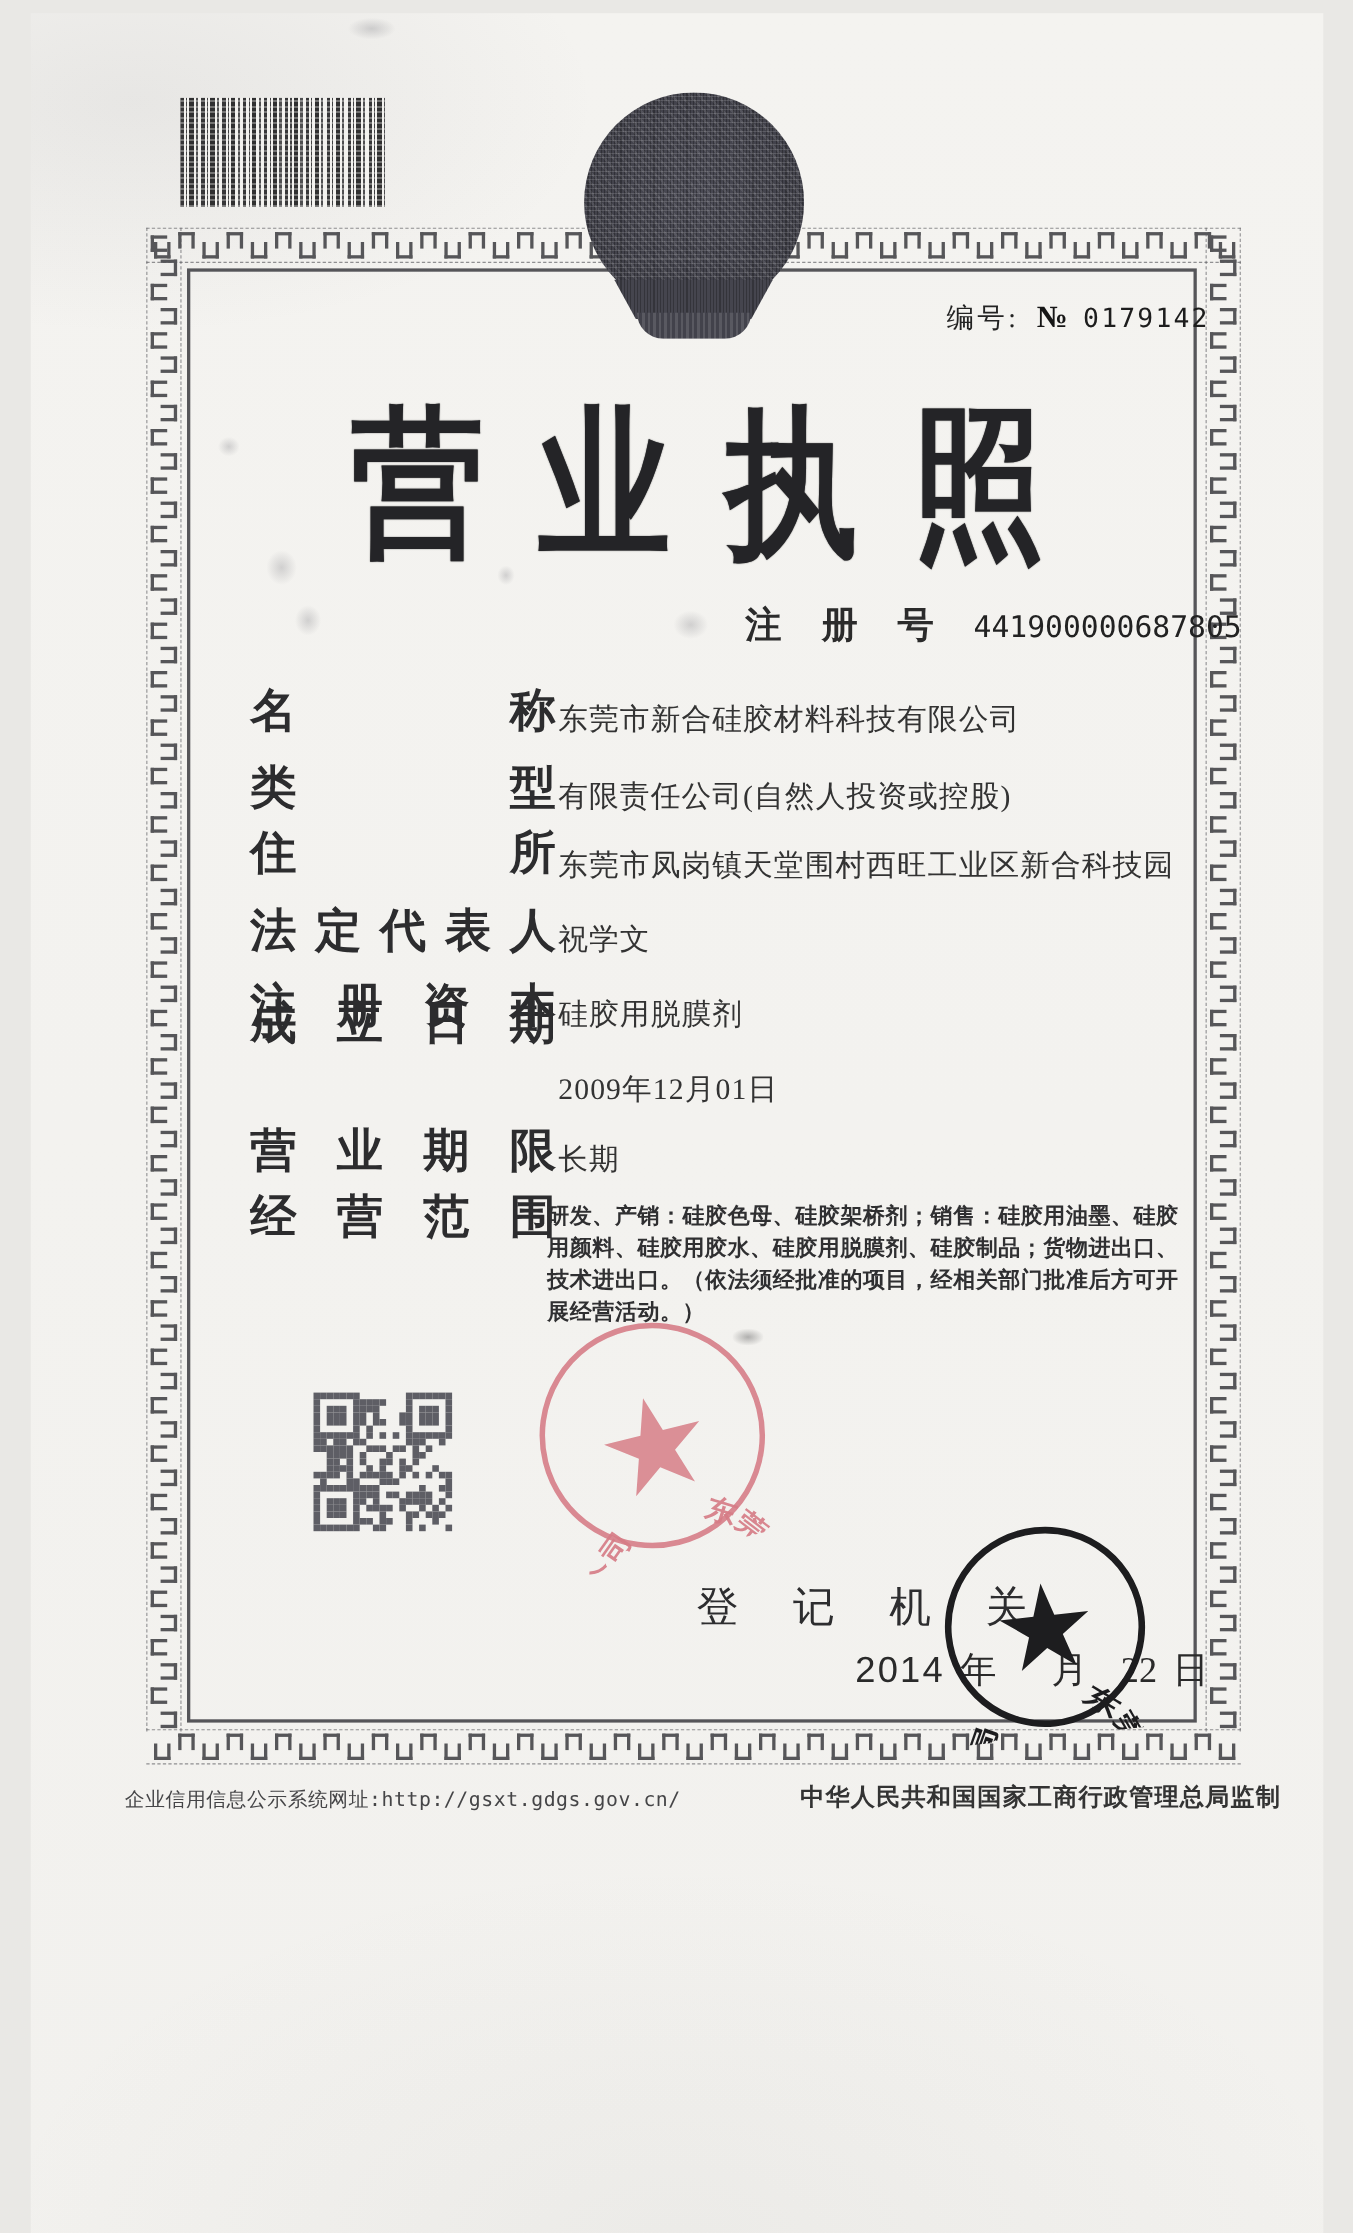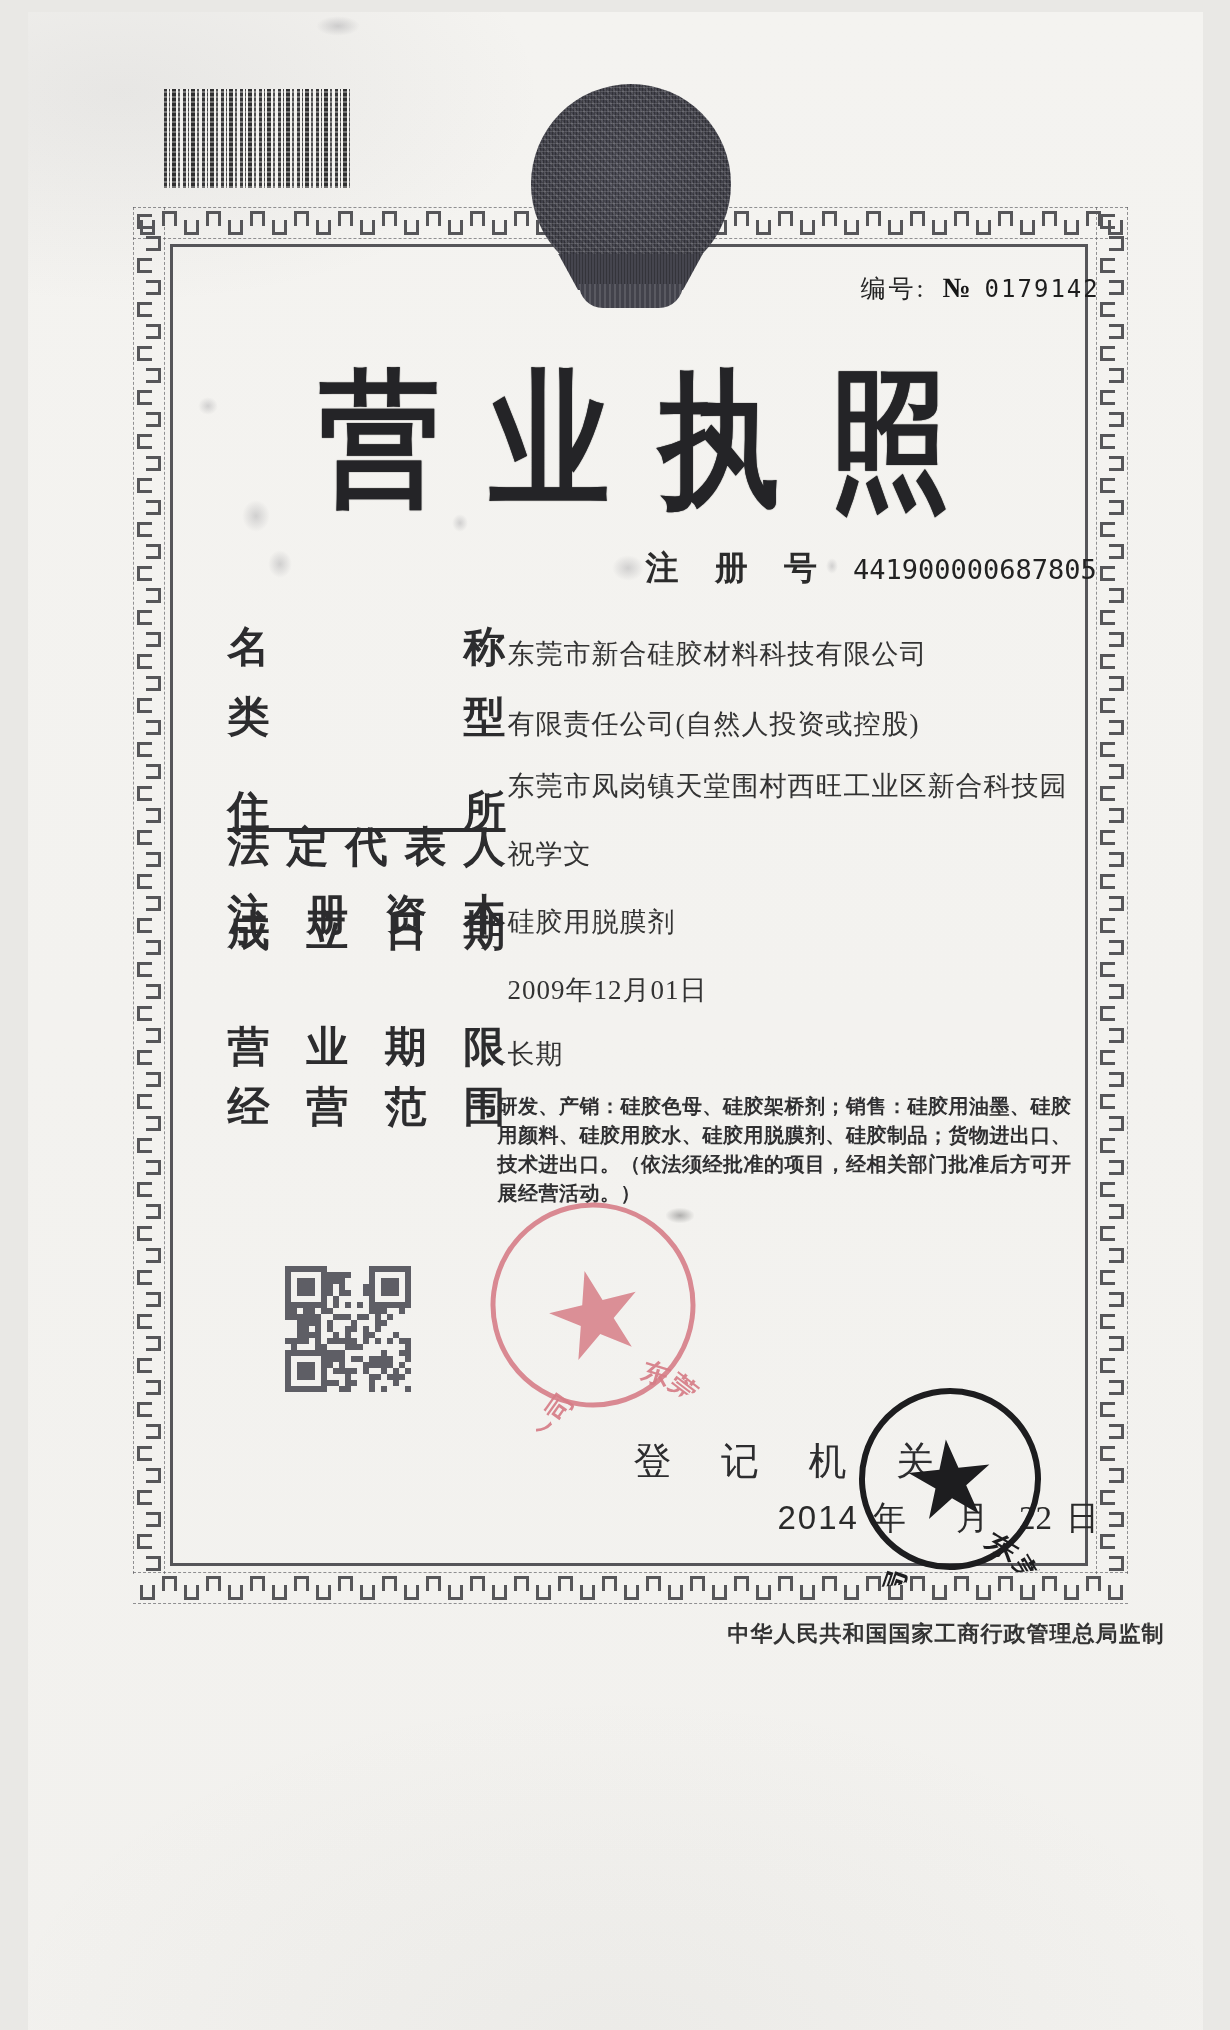--- a/index.html
+++ b/index.html
@@ -83,21 +83,21 @@
   .serial-number{font-family:"DejaVu Sans Mono",monospace;font-size:24px;letter-spacing:2px;margin-left:10px;color:#1d1d1d;}
 
   .cert-title{
     position:absolute;left:292px;top:330px;
     font-size:120px;font-weight:900;letter-spacing:50px;color:#242427;
     transform:scaleY(1.22);transform-origin:top left;
     text-shadow:0 0 1px #2a2a2a;
     white-space:nowrap;
   }
 
-  .regno-row{position:absolute;left:618px;top:534px;white-space:nowrap;}
+  .regno-row{position:absolute;left:650px;top:534px;white-space:nowrap;}
   .regno-label{font-size:33px;font-weight:600;letter-spacing:14px;color:#2b2b2b;}
   .regno-number{font-family:"DejaVu Sans Mono",monospace;font-size:27px;letter-spacing:0px;color:#222;margin-left:18px;}
 
   
   .frow{position:absolute;left:0;top:0;width:1230px;}
   .flabel{
     position:absolute;left:200px;width:278px;
     font-size:42px;font-weight:600;color:#2c2c2e;
     text-align:justify;text-align-last:justify;text-justify:inter-character;
     line-height:1.1;
@@ -396,21 +396,21 @@
 
   <div class="frow">
     <div class="flabel" style="top:612px;">名称</div>
     <div class="fvalue" style="top:624px;">东莞市新合硅胶材料科技有限公司</div>
   </div>
   <div class="frow">
     <div class="flabel" style="top:682px;">类型</div>
     <div class="fvalue" style="top:694px;">有限责任公司(自然人投资或控股)</div>
   </div>
   <div class="frow">
-    <div class="flabel" style="top:776px;text-decoration:underline;">住所</div>
+    <div class="flabel" style="top:741px;">住所</div>
     <div class="fvalue" style="top:756px;">东莞市凤岗镇天堂围村西旺工业区新合科技园</div>
   </div>
   <div class="frow">
     <div class="flabel" style="top:812px;">法定代表人</div>
     <div class="fvalue" style="top:824px;">祝学文</div>
   </div>
   <div class="frow">
     <div class="flabel" style="top:880px;">注册资本</div>
     <div class="fvalue" style="top:892px;">硅胶用脱膜剂</div>
   </div>
@@ -898,20 +898,21 @@
       <defs>
         <path id="blkArc" d="M100,166 A66,66 0 1,1 99.9,166"></path>
       </defs>
       <text font-size="24" fill="#1d1d1f" font-weight="bold">
         <textPath href="#blkArc" startOffset="26" textLength="330" lengthAdjust="spacingAndGlyphs">东莞市工商行政管理局</textPath>
       </text>
       <polygon transform="translate(100,103) scale(0.93)" fill="#1d1d1f" points="0,-46 -10.3,-14.2 -43.7,-14.2 -16.6,5.4 -27,37.2 0,17.5 27,37.2 16.6,5.4 43.7,-14.2 10.3,-14.2"></polygon>
     </svg>
   </div>
 
+  <div class="footer-left">企业信用信息公示系统网址:http://gsxt.gdgs.gov.cn/</div>
   <div class="footer-right">中华人民共和国国家工商行政管理总局监制</div>
 
   <div class="smudge" style="left:288px;top:4px;width:44px;height:20px;"></div>
   <div class="smudge" style="left:214px;top:488px;width:28px;height:32px;"></div>
   <div class="smudge" style="left:424px;top:502px;width:16px;height:18px;"></div>
   <div class="smudge" style="left:240px;top:538px;width:24px;height:28px;"></div>
   <div class="smudge" style="left:584px;top:543px;width:32px;height:26px;"></div>
   <div class="smudge" style="left:798px;top:546px;width:12px;height:16px;"></div>
   <div class="smudge" style="left:170px;top:385px;width:20px;height:18px;"></div>
   <div class="smudge dark" style="left:638px;top:1196px;width:28px;height:15px;"></div>

